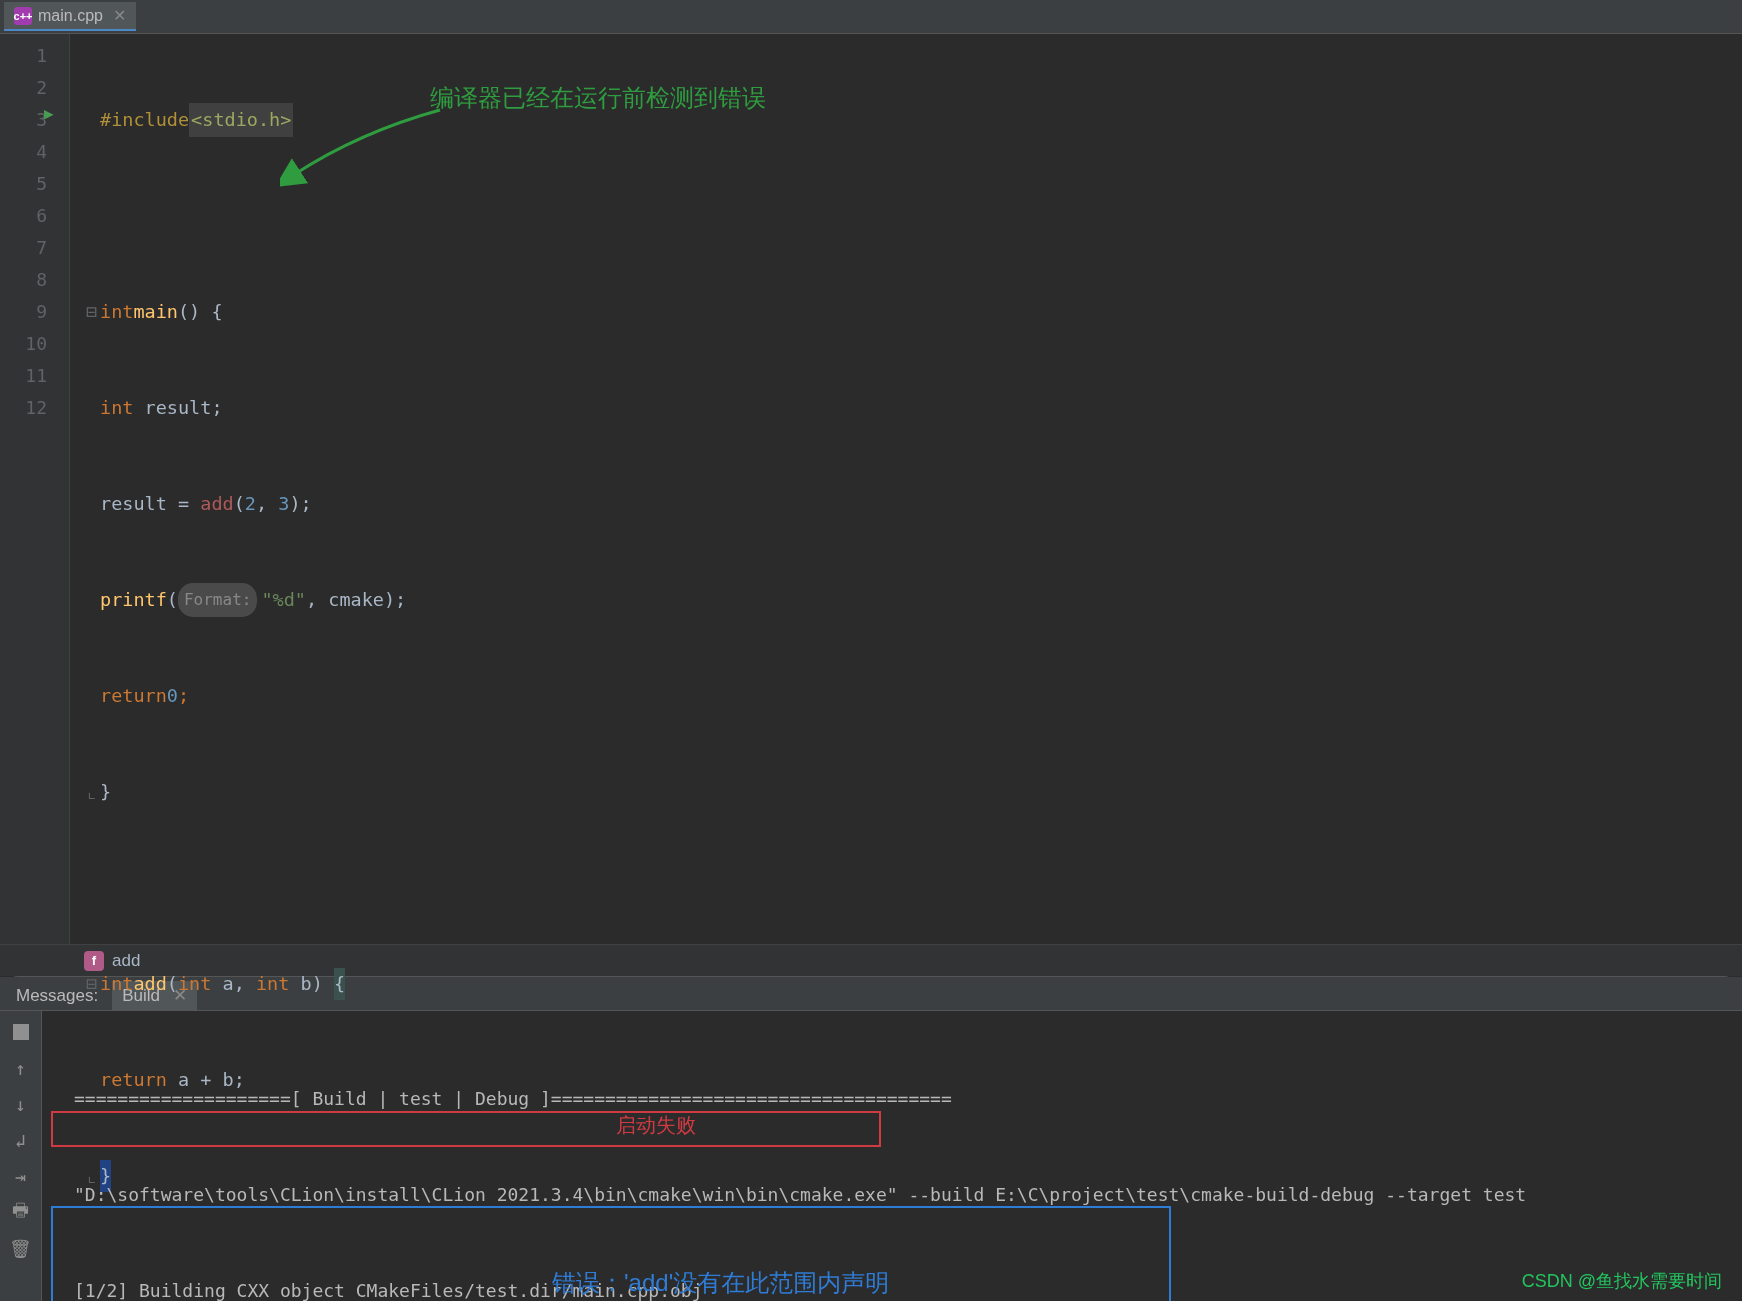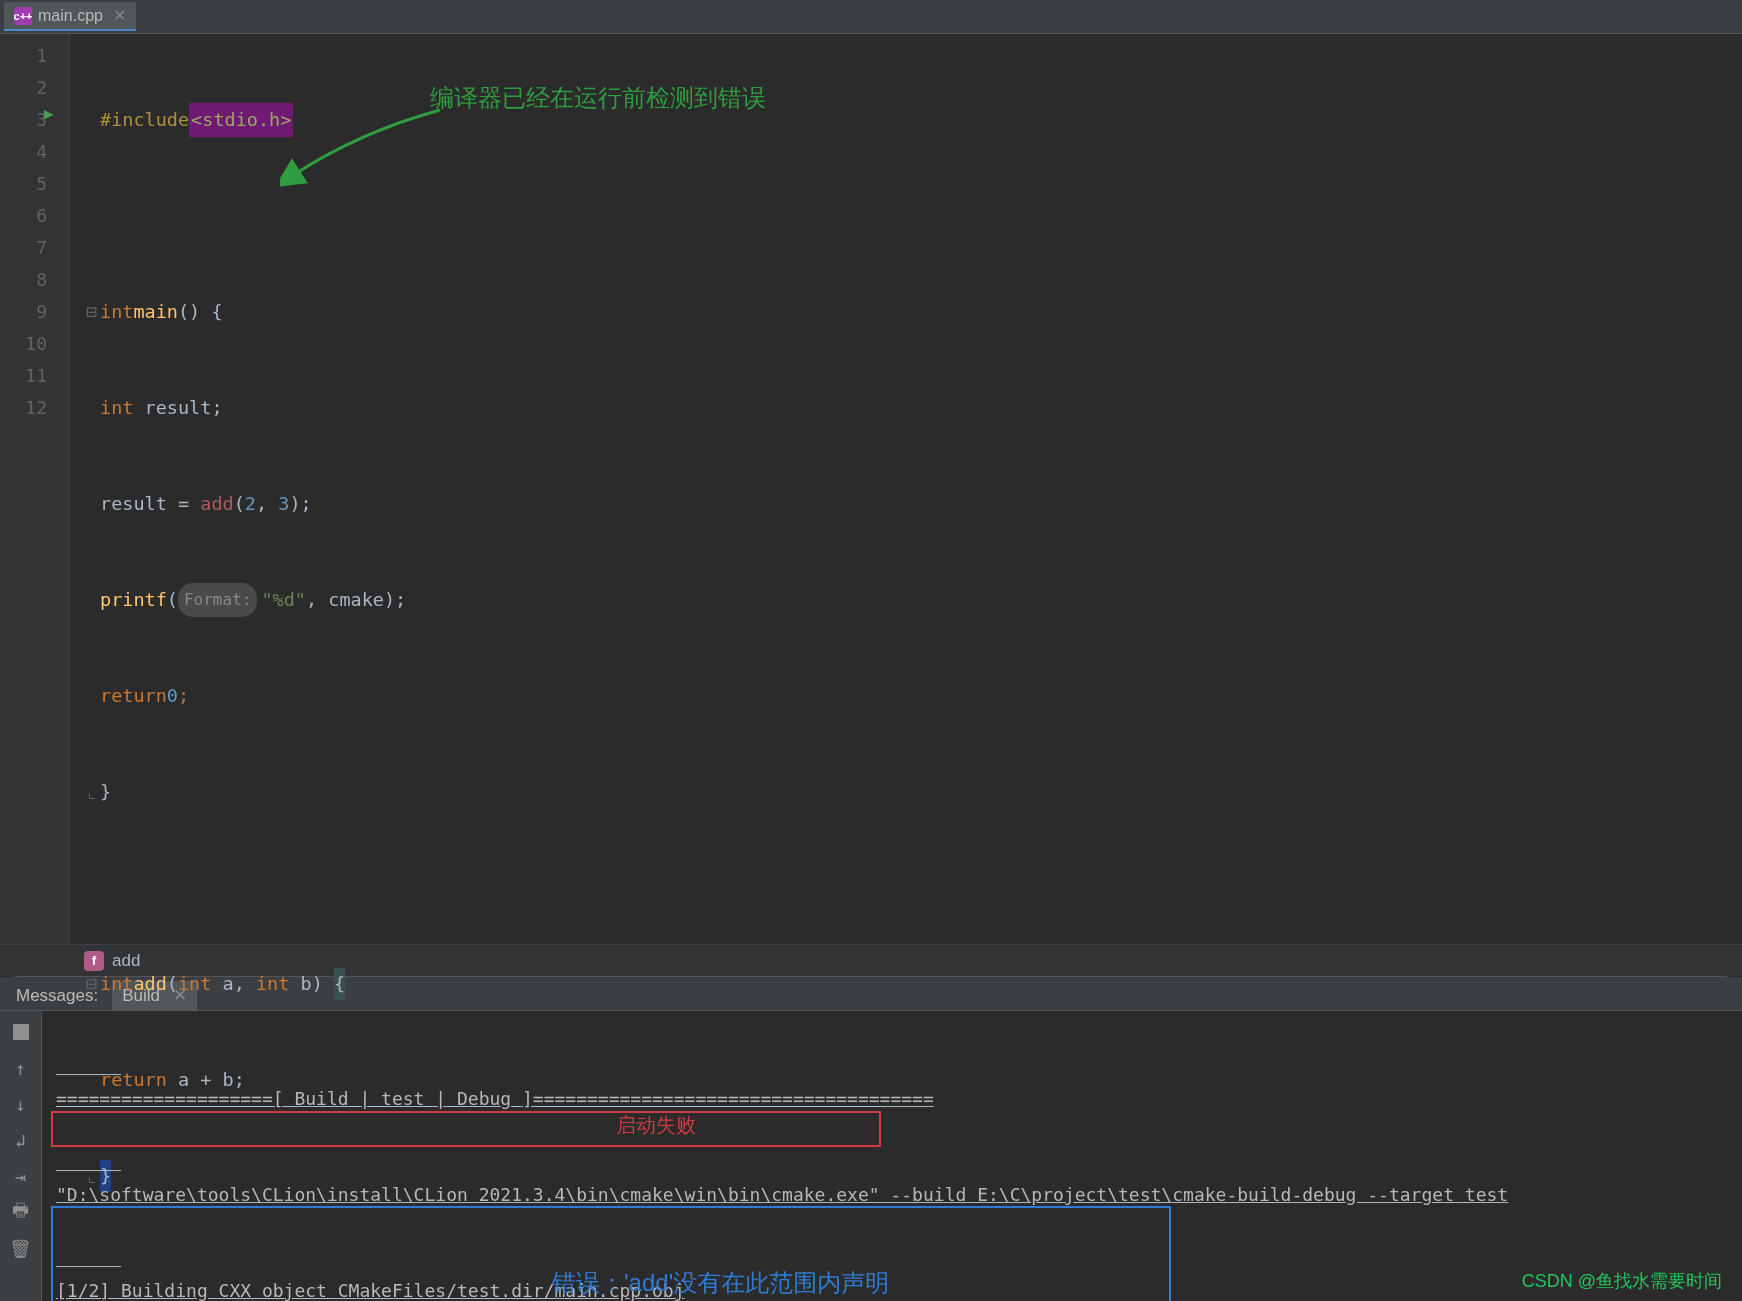--- a/index.html
+++ b/index.html
@@ -74,21 +74,21 @@
   padding-top: 6px;
   font-size: 18.5px;
   position: relative;
   line-height: 32px;
   white-space: pre;
 }
 .code-line { height: 32px; padding-left: 16px; display: flex; align-items: center; text-align: right; }
 .fold { color: #606366; margin-right: 4px; display:inline-block; width:10px; }
 .kw { color: #cc7832; }
 .preproc { color: #b09038; }
-.header-bg { background: #701a75; color: #9ba860; padding: 1px 2px; }
+.header-bg { background: #404040; color: #9ba860; padding: 1px 2px; }
 .fn-name { color: #ffc66d; }
 .fn-call { color: #b05a5a; }
 .num { color: #6897bb; }
 .str { color: #6a8759; }
 .cm-hint { background: #4a4a4a; color: #888; padding: 1px 6px; border-radius: 15px; font-size: 16px; margin-right:4px;}
 .highlight-brace { background: #3b514d; }
 .cursor-brace { background: #214283; }
 .annotation-text {
   position: absolute;
   color: #2e9c3f;
@@ -170,28 +170,27 @@
 .tool-col .tbtn {
   width: 22px; height: 22px;
   color: #909090;
   display: flex;
   align-items: center;
   justify-content: center;
   cursor: pointer;
 }
 .build-output {
   flex: 1;
-  padding: 8px 14px;
+  padding: 8px 32px;
   font-size: 18px;
   line-height: 32px;
   white-space: pre;
   font-family: "Consolas", monospace;
   position: relative;
   overflow: hidden;
-  text-decoration: underline;
 }
 .build-line { height: 32px; color: #b8b8b8; }
 .red-box {
   position: absolute;
   border: 2px solid #cf3a43;
   left: 9px;
   top: 100px;
   width: 830px;
   height: 36px;
   pointer-events: none;

